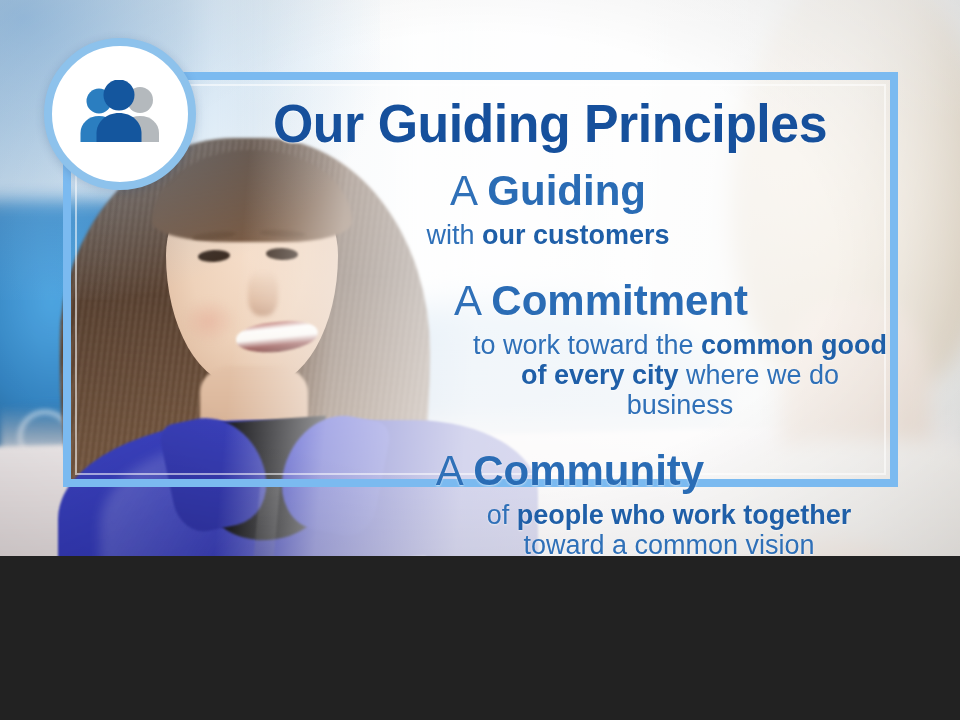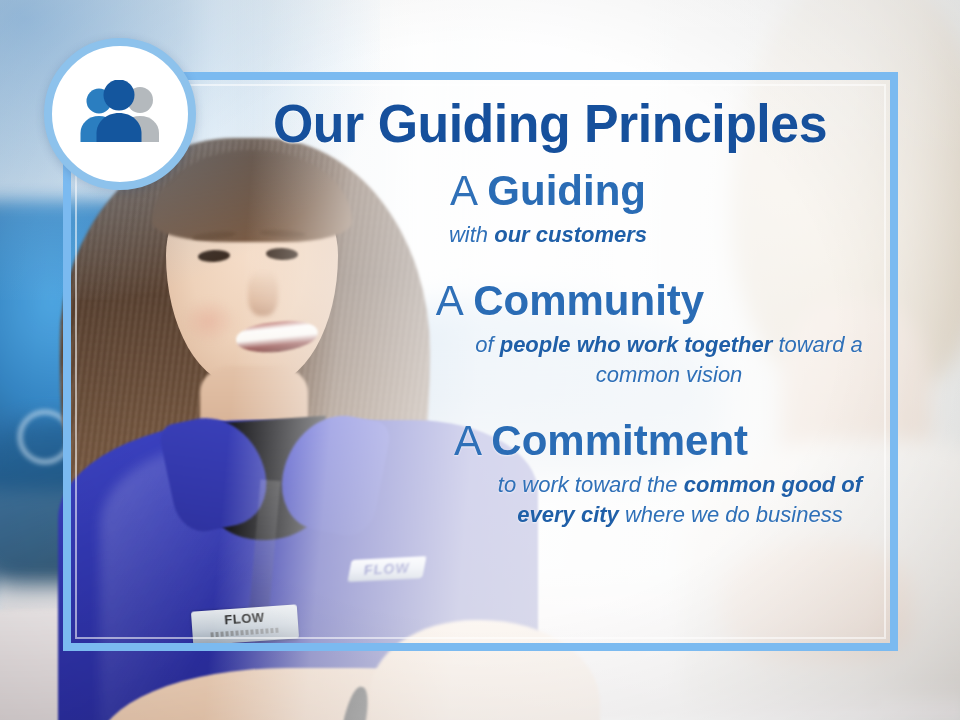--- a/index.html
+++ b/index.html
@@ -4,21 +4,21 @@
 <title>Our Guiding Principles</title>
 <style>
   html, body {
     margin: 0;
     padding: 0;
     background: #222;
   }
   .stage {
     position: relative;
     width: 960px;
-    height: 720px;
+    height: 556px;
     overflow: hidden;
     font-family: "Liberation Sans", sans-serif;
     background: #d9dde0;
   }
 
   
   .photo {
     position: absolute;
     inset: 0;
     overflow: hidden;
@@ -340,27 +340,26 @@
   .principle + .principle { margin-top: 26px; }
   .p-head {
     font-size: 42px;
     line-height: 50px;
     color: #2f70b8;
     font-weight: 400;
     text-shadow: 0 1px 2px rgba(255,255,255,.6);
   }
   .p-head .em { font-weight: 700; color: #2a6cb5; }
   .p-body {
-    font-size: 22px;
+    font-size: 27px;
     line-height: 30px;
     color: #2f70b8;
     font-weight: 400;
     margin-top: 4px;
     text-shadow: 0 1px 2px rgba(255,255,255,.6);
-    font-style: italic;
   }
   .p-body b { font-weight: 700; color: #1f5fa8; }
 
   
   .principle[data-key="covenant"]   { margin-left: -4px; }
   .principle[data-key="community"]  { margin-left: 40px; }
   .principle[data-key="commitment"] { margin-left: 102px; }
   .principle[data-key="commitment"] .p-body { max-width: 420px; margin-left: auto; margin-right: 0; }
   .principle[data-key="community"]  .p-body { max-width: 430px; margin-left: auto; margin-right: 6px; }
 </style>
@@ -441,26 +440,26 @@
   <div class="content">
     <h1 class="title">Our Guiding Principles</h1>
 
     <div class="principles">
 
       <div class="principle" data-key="covenant">
         <div class="p-head"><span>A </span><span class="em">Guiding</span></div>
         <div class="p-body"><span>with </span><b>our customers</b></div>
       </div>
 
+      <div class="principle" data-key="commitment">
+        <div class="p-head"><span>A </span><span class="em">Commitment</span></div>
+        <div class="p-body"><span>to work toward the </span><b>common good of every city</b><span> where we do business</span></div>
+      </div>
+
       <div class="principle" data-key="community">
         <div class="p-head"><span>A </span><span class="em">Community</span></div>
         <div class="p-body"><span>of </span><b>people who work together</b><span> toward a common vision</span></div>
       </div>
 
-      <div class="principle" data-key="commitment">
-        <div class="p-head"><span>A </span><span class="em">Commitment</span></div>
-        <div class="p-body"><span>to work toward the </span><b>common good of every city</b><span> where we do business</span></div>
-      </div>
-
     </div>
   </div>
 
 </div>
 
 </body></html>

